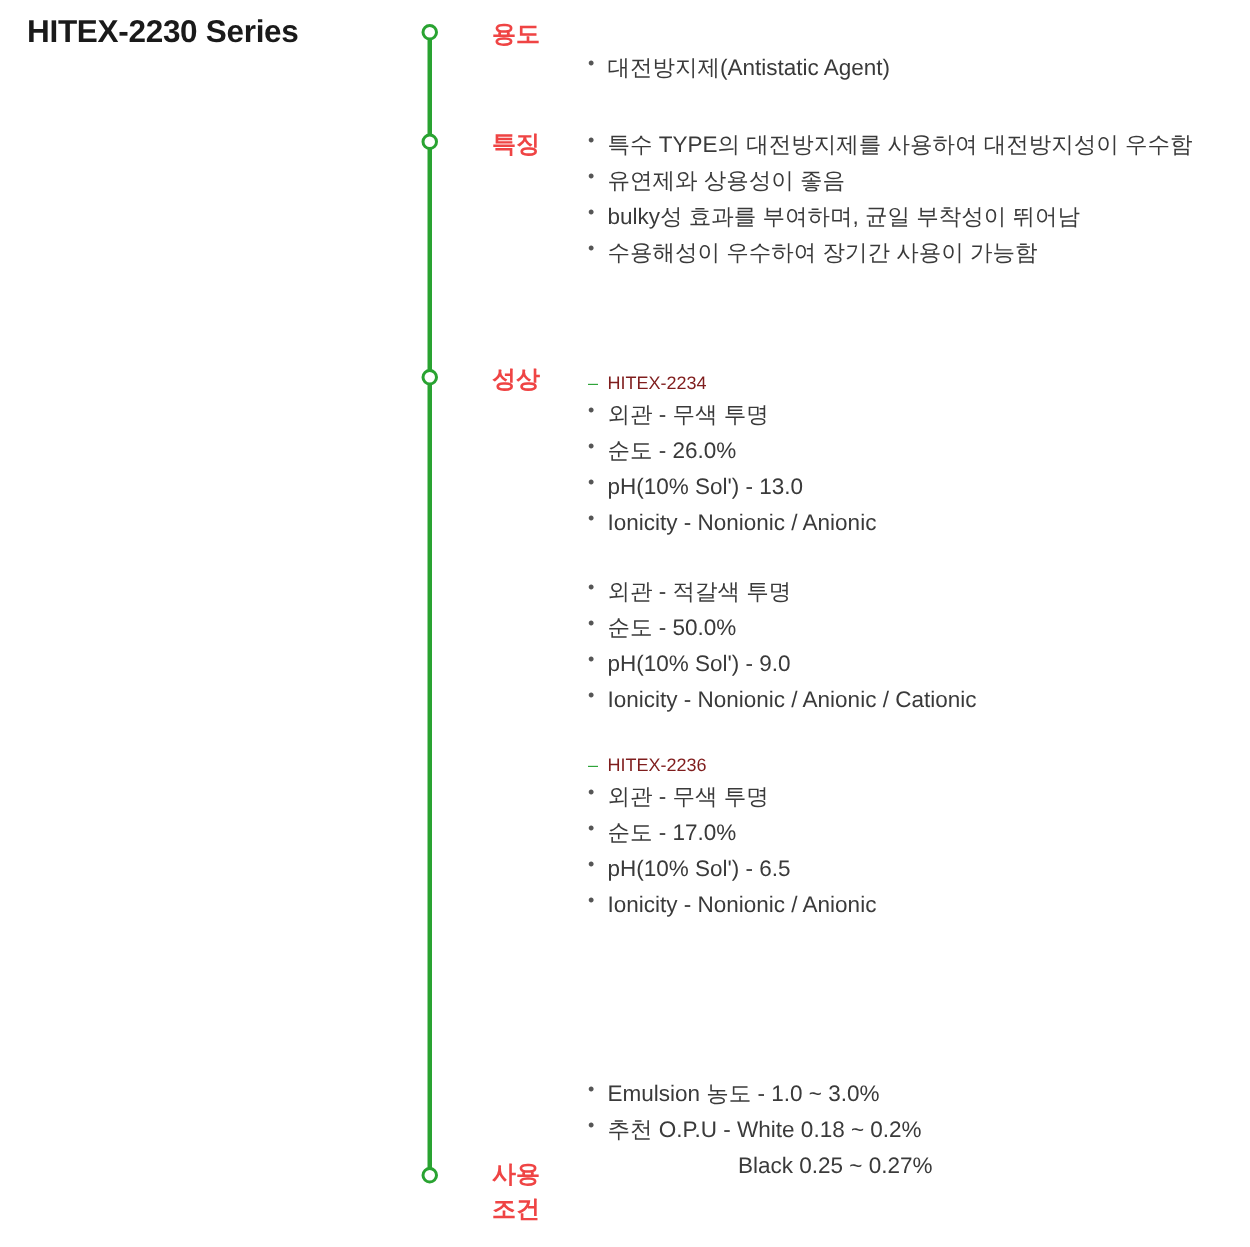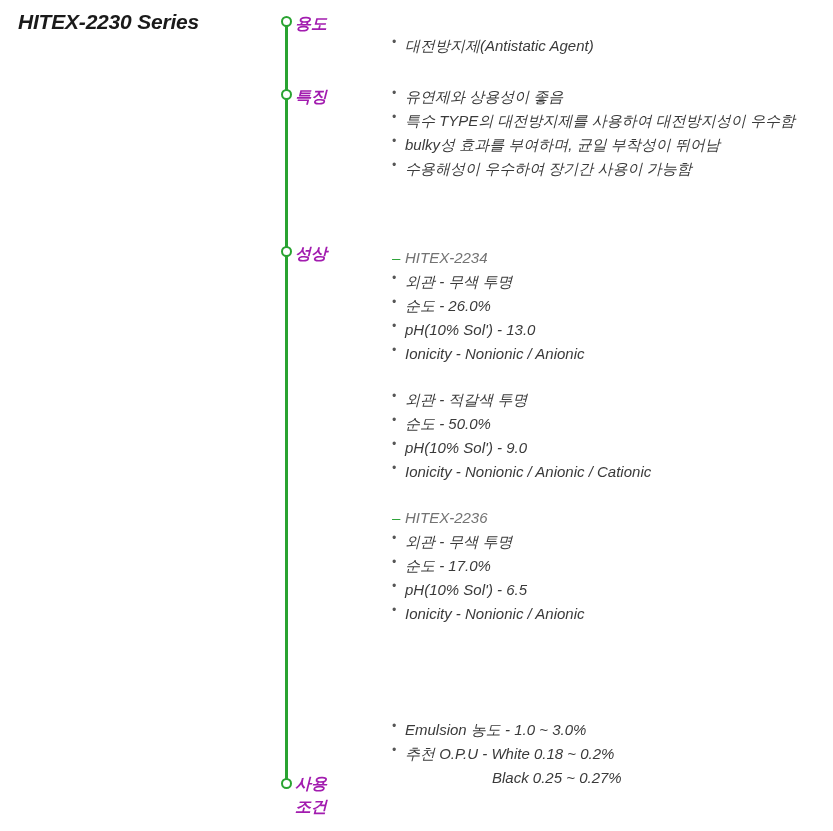--- a/index.html
+++ b/index.html
@@ -11,21 +11,20 @@
     height: 831px;
     background: #ffffff;
     font-family: "Liberation Sans", sans-serif;
     color: #333333;
     overflow: hidden;
   }
   .page {
     position: relative;
     width: 833px;
     height: 831px;
-    font-style: italic;
   }
   
   .product-title {
     position: absolute;
     left: 18px;
     top: 10px;
     font-size: 21px;
     font-weight: bold;
     color: #1a1a1a;
     letter-spacing: -0.2px;
@@ -50,22 +49,22 @@
     box-sizing: border-box;
     left: 281px;
   }
   
   .section-label {
     position: absolute;
     width: 70px;
     text-align: left;
     font-size: 16px;
     font-weight: bold;
-    color: #a21caf;
-    left: 295px;
+    color: #ef4444;
+    left: 328px;
     line-height: 1.45;
   }
   
   .content-block {
     position: absolute;
     left: 392px;
     font-size: 15px;
     color: #3a3a3a;
     line-height: 1.6;
   }
@@ -82,22 +81,22 @@
     color: #555555;
     font-size: 12px;
   }
   .indent-line {
     padding-left: 100px;
     white-space: nowrap;
   }
   .sub-head {
     position: relative;
     padding-left: 13px;
-    color: #737373;
-    font-size: 15px;
+    color: #7f1d1d;
+    font-size: 12px;
     margin-top: 4px;
     white-space: nowrap;
   }
   .sub-head::before {
     content: "\2013";
     position: absolute;
     left: 0;
     top: 0;
     color: #2fa43a;
   }
@@ -115,22 +114,22 @@
 
   <div class="node" style="top:16px;"></div>
   <div class="section-label" style="top:12px;">용도</div>
   <div class="content-block" style="top:12px;margin-top:22px;">
     <div class="bullet-line">대전방지제(Antistatic Agent)</div>
   </div>
 
   <div class="node" style="top:89px;"></div>
   <div class="section-label" style="top:85px;">특징</div>
   <div class="content-block" style="top:85px;">
+    <div class="bullet-line">특수 TYPE의 대전방지제를 사용하여 대전방지성이 우수함</div>
     <div class="bullet-line">유연제와 상용성이 좋음</div>
-    <div class="bullet-line">특수 TYPE의 대전방지제를 사용하여 대전방지성이 우수함</div>
     <div class="bullet-line">bulky성 효과를 부여하며, 균일 부착성이 뛰어남</div>
     <div class="bullet-line">수용해성이 우수하여 장기간 사용이 가능함</div>
   </div>
 
   <div class="node" style="top:246px;"></div>
   <div class="section-label" style="top:242px;">성상</div>
   <div class="content-block" style="top:242px;">
 
     <div class="group">
       <div class="sub-head">HITEX-2234</div>

